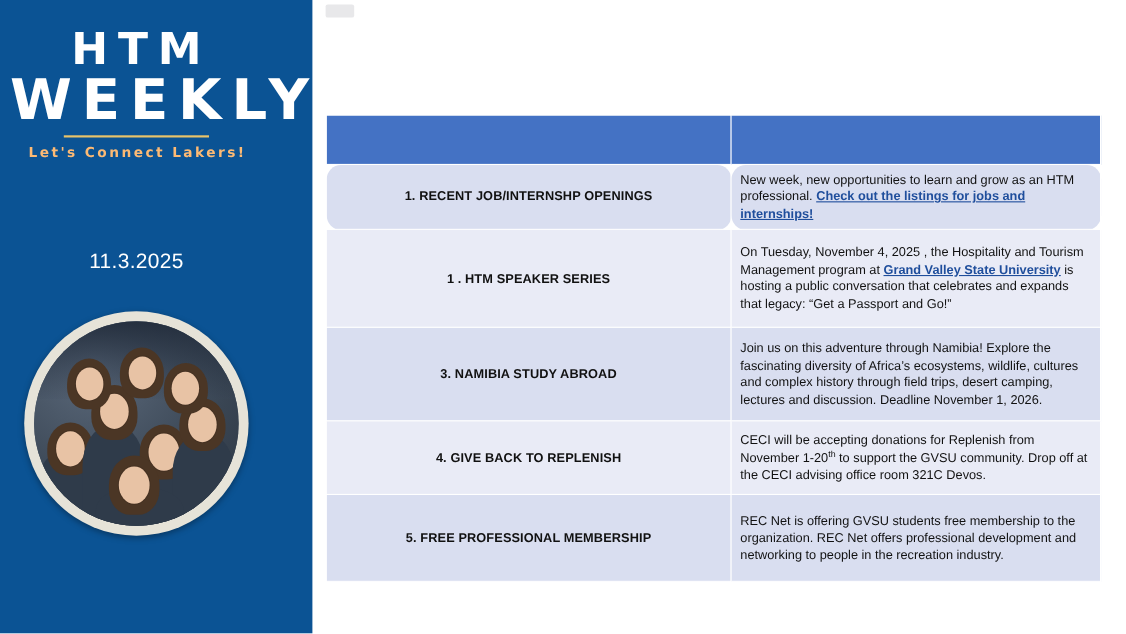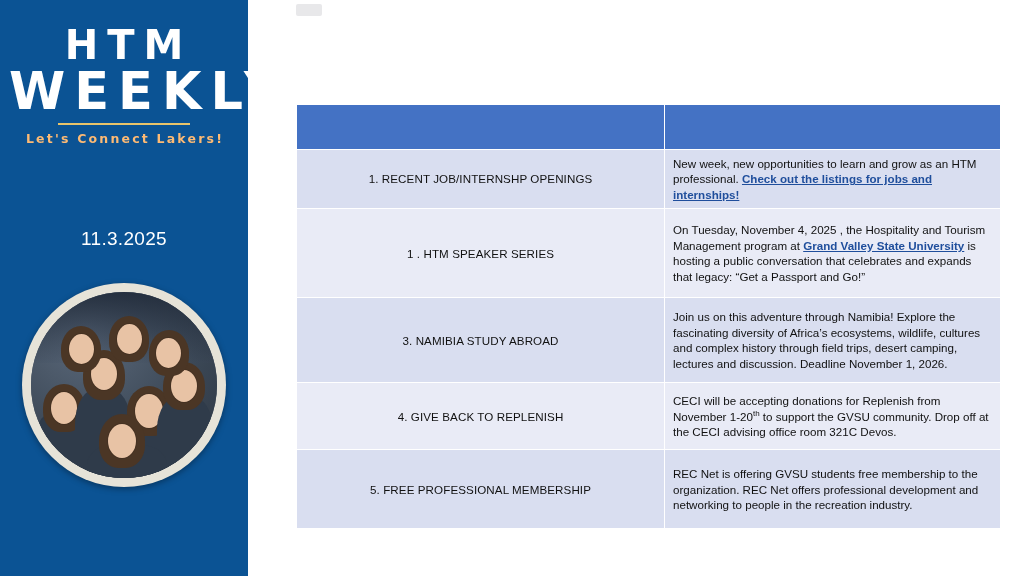--- a/index.html
+++ b/index.html
@@ -16,20 +16,21 @@
   }
 
   
   .sidebar {
     position: absolute;
     left: 0;
     top: 0;
     width: 248px;
     height: 576px;
     background: #0b5394;
+    padding-left: 36px;
   }
   .logo-block {
     position: absolute;
     left: 0;
     top: 22px;
     width: 248px;
     text-align: center;
     color: #ffffff;
   }
   .logo-htm {
@@ -147,28 +148,28 @@
   table.news td {
     border: 1px solid #ffffff;
     vertical-align: middle;
     padding: 6px 8px;
     font-size: 11.6px;
     color: #111111;
     line-height: 1.33;
   }
   td.title-cell {
     text-align: center;
-    font-weight: normal;
+    font-weight: bold;
     font-size: 11.6px;
     letter-spacing: 0.1px;
   }
   tr.band-a td { background: #d9def0; }
   tr.band-b td { background: #e9ebf6; }
 
-  .row1 td { height: 44px; }
+  .row1 td { height: 44px; border-radius: 13px; }
   .row2 td { height: 76px; margin-left: 15px; }
   .row3 td { height: 72px; }
   .row4 td { height: 54px; }
   .row5 td { height: 66px; }
 
   .link {
     color: #1f4e9c;
     text-decoration: underline;
     font-weight: bold;
   }

